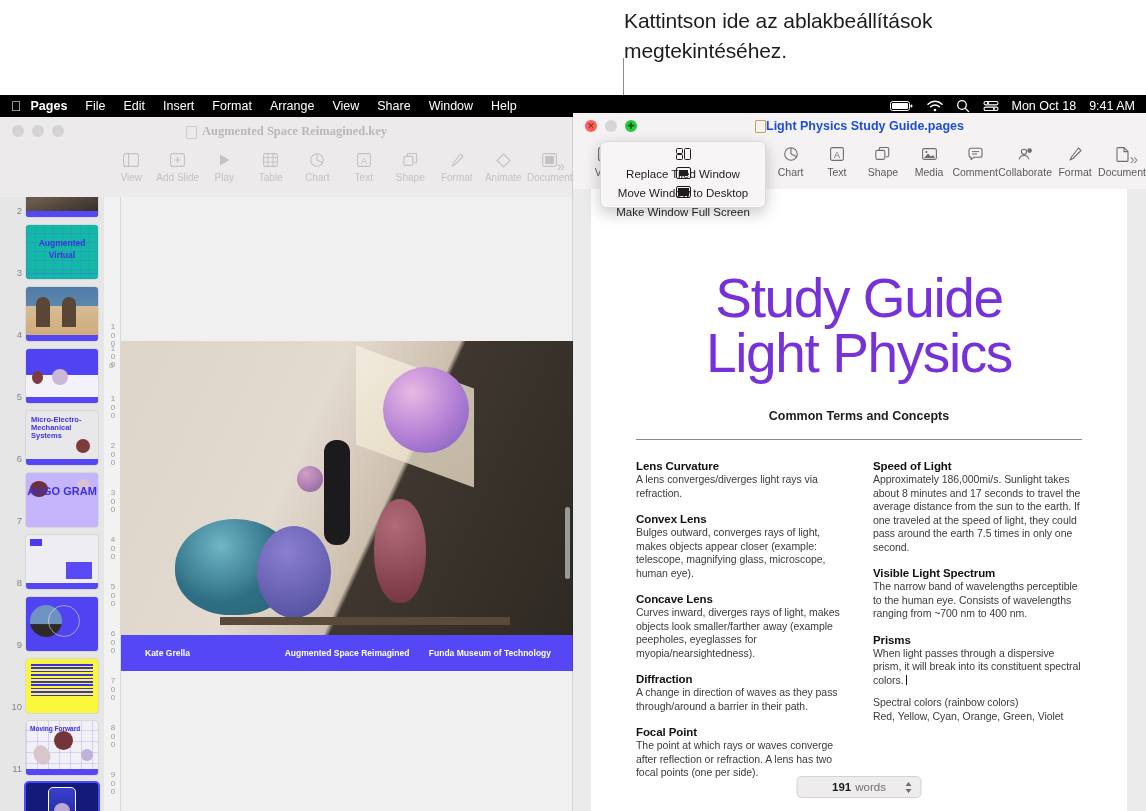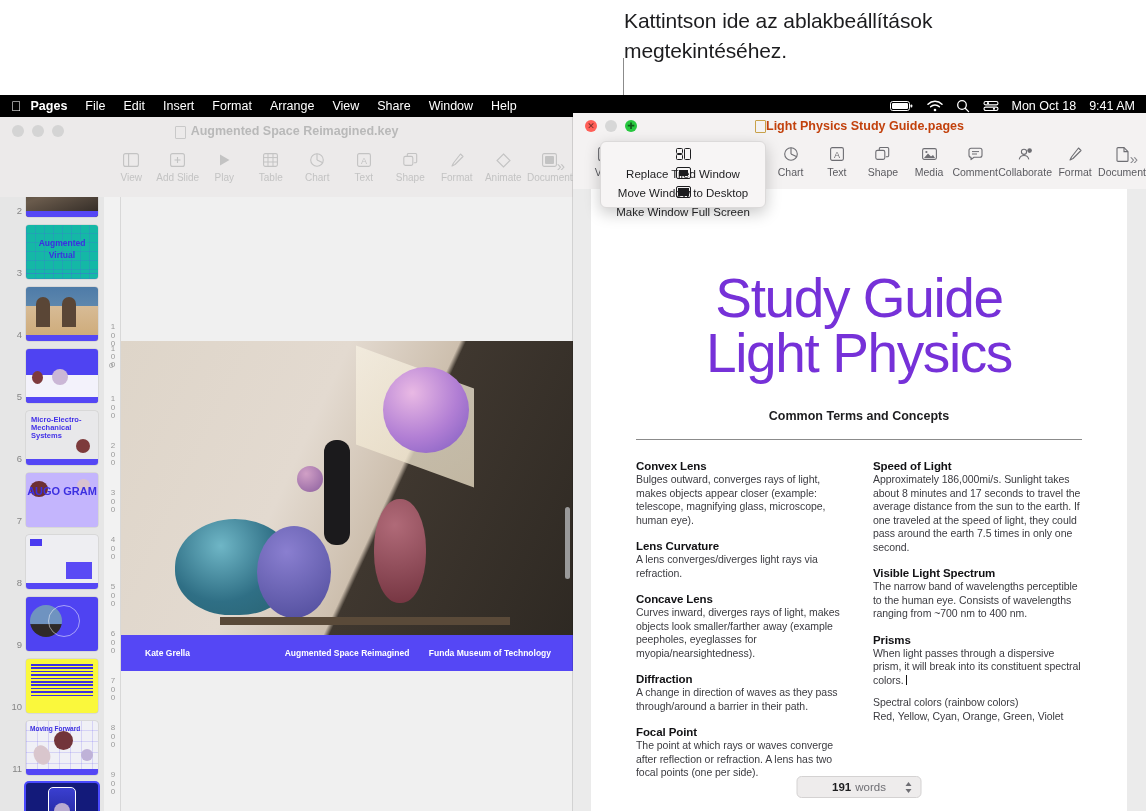--- a/index.html
+++ b/index.html
@@ -47,21 +47,21 @@
   .kn-titlebar {
     position: relative; height: 28px;
     background: #eceaea;
     display: flex; align-items: center;
   }
   .tl-lights { display: flex; gap: 8px; padding-left: 12px; }
   .tl { width: 12px; height: 12px; border-radius: 50%; background: #d4d4d4; }
   .kn-title {
     position: absolute; left: 0; right: 0; text-align: center;
     font-size: 12.5px; font-weight: bold; color: #b9b9b9;
-    display: flex; justify-content: center; align-items: center; gap: 5px;
+    display: flex; justify-content: center; align-items: center; gap: 5px; font-family: Liberation Serif, serif;
   }
   .kn-title .doc-ic {
     width: 11px; height: 13px; border: 1px solid #c9c9c9; border-radius: 1px;
     display: inline-block; position: relative; top: 1px;
   }
   .kn-toolbar {
     height: 52px; background: #eceaea;
     display: flex; align-items: flex-start; padding-left: 108px; padding-top: 4px;
     position: relative;
   }
@@ -139,21 +139,21 @@
   .tl-red { background: #ff5f57; }
   .tl-yellow { background: #d7d7d7; }
   .tl-green { background: #28c840; }
   .tl-glyph {
     width: 12px; height: 12px; border-radius: 50%;
     display: flex; align-items: center; justify-content: center;
     font-size: 9px; line-height: 1; color: rgba(0,0,0,0.55);
   }
   .pg-title {
     position: absolute; left: 0; right: 0; text-align: center;
-    font-size: 12.5px; font-weight: bold; color: #c2410c;
+    font-size: 12.5px; font-weight: bold; color: #1d4ed8;
     display: flex; justify-content: center; 
   }
   .pg-title .doc-ic {
     width: 11px; height: 13px; border: 1px solid #c9a24a; border-radius: 1px;
     display: inline-block; position: relative; top: 1px;
   }
   .pg-toolbar {
     height: 50px; background: #f4f2f2; position: relative;
     display: flex; align-items: flex-start; padding-top: 4px; padding-left: 10px;
   }
@@ -716,26 +716,26 @@
         <div class="doc-title">
           <div>Study Guide</div>
           <div>Light Physics</div>
         </div>
         <div class="doc-sub">Common Terms and Concepts</div>
         <div class="doc-rule"></div>
 
         <div class="doc-cols">
           <div class="doc-col">
             <div class="term">
+              <h4>Lens Curvature</h4>
+              <p>A lens converges/diverges light rays via refraction.</p>
+            </div>
+            <div class="term">
               <h4>Convex Lens</h4>
               <p>Bulges outward, converges rays of light, makes objects appear closer (example: telescope, magnifying glass, microscope, human eye).</p>
-            </div>
-            <div class="term">
-              <h4>Lens Curvature</h4>
-              <p>A lens converges/diverges light rays via refraction.</p>
             </div>
             <div class="term">
               <h4>Concave Lens</h4>
               <p>Curves inward, diverges rays of light, makes objects look smaller/farther away (example peepholes, eyeglasses for myopia/nearsightedness).</p>
             </div>
             <div class="term">
               <h4>Diffraction</h4>
               <p>A change in direction of waves as they pass through/around a barrier in their path.</p>
             </div>
             <div class="term">

